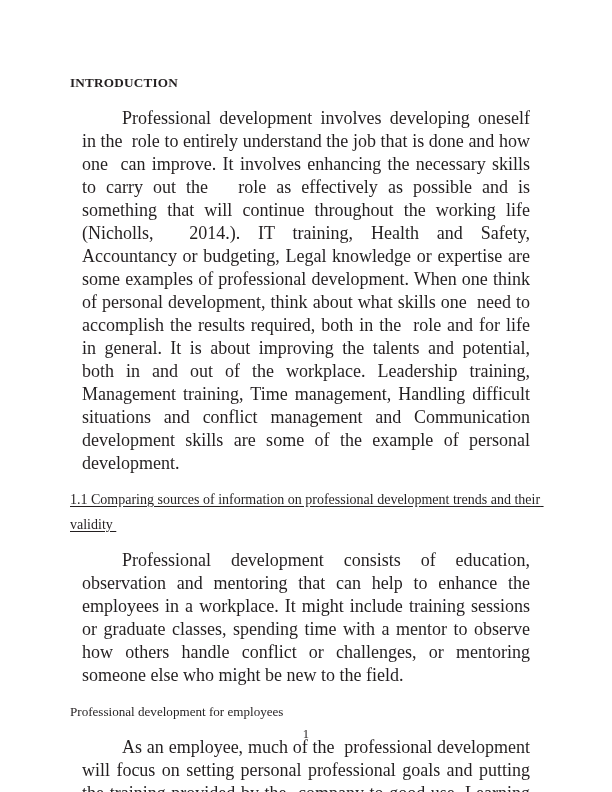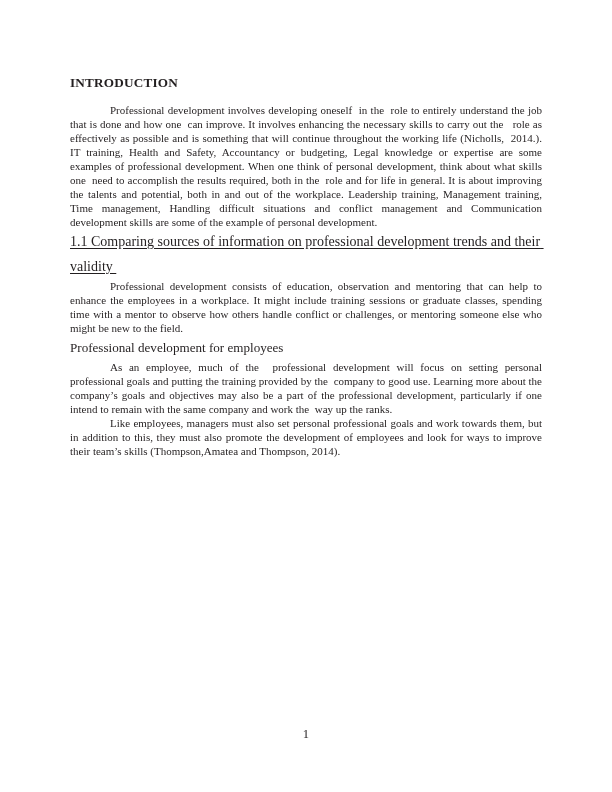--- a/index.html
+++ b/index.html
@@ -28,23 +28,23 @@
   }
   h1.section-title {
     font-size: 13.2px;
     font-weight: bold;
     margin: 0 0 8px 0;
     line-height: 25px;
     letter-spacing: 0.2px;
     text-align: left;
   }
   p.para {
-    font-size: 11px;
-    line-height: 14px;
-    margin: 0;
+    font-size: 18px;
+    line-height: 23px;
+    margin: 12px;
     text-align: justify;
     text-indent: 40px;
     white-space: pre-wrap;
     hyphens: none;
   }
   h2.sub-heading {
     font-size: 13.1px;
     font-weight: normal;
     line-height: 25px;
     margin: 0;

